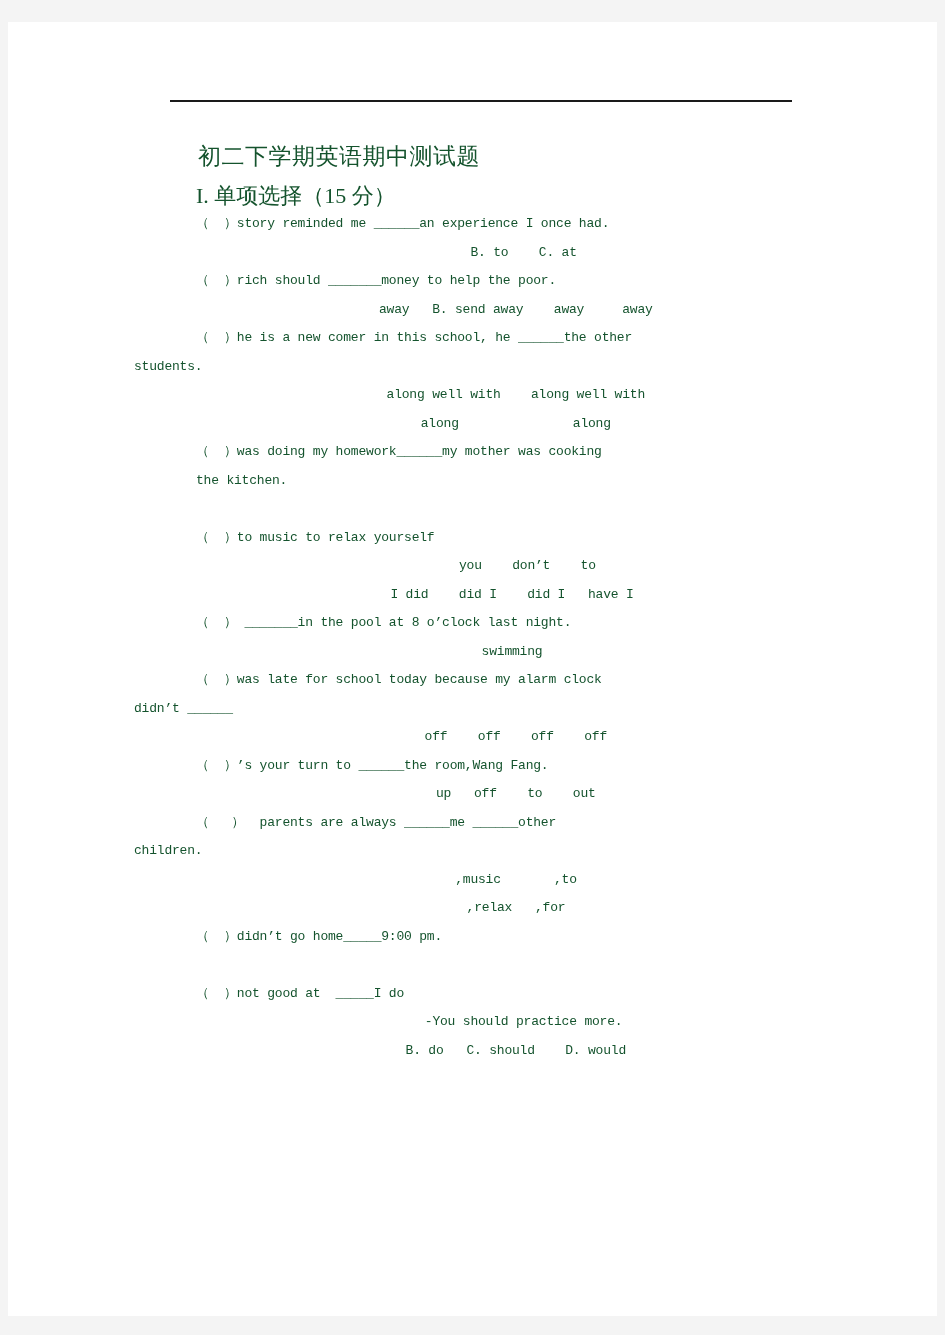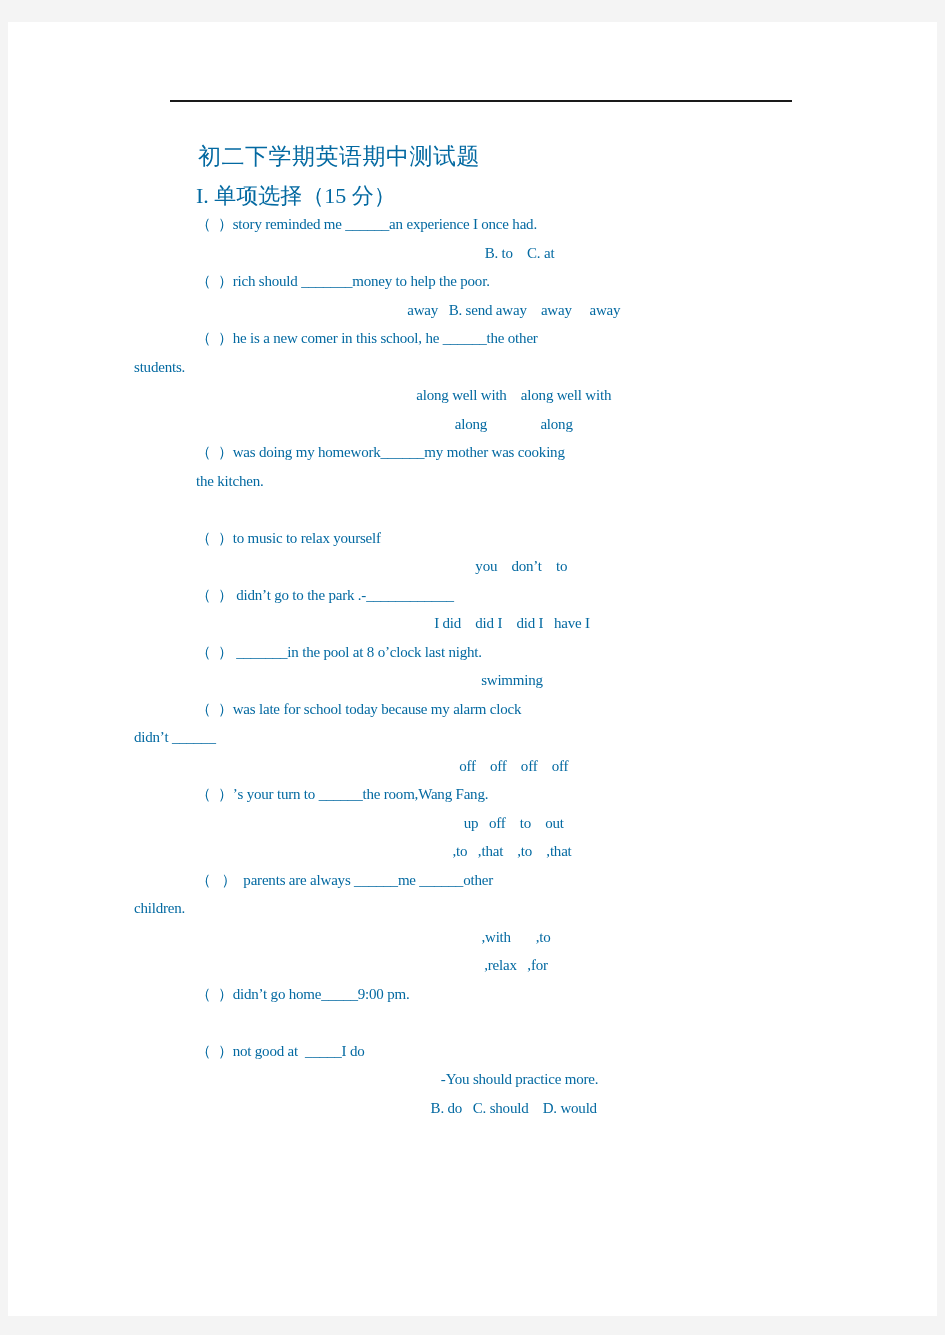--- a/index.html
+++ b/index.html
@@ -33,21 +33,21 @@
     height: 0;
     border-top: 2px solid #1a1a1a;
   }
 
   
   #doc-body {
     position: absolute;
     left: 162px;
     top: 118px;
     width: 640px;
-    color: #0369a1;
+    color: #14532d;
   }
 
   .doc-title {
     font-family: "Liberation Serif", "DejaVu Serif", serif;
     font-size: 23px;
     line-height: 34px;
     margin: 0 0 8px 0;
     padding-left: 28px;
     font-weight: normal;
     letter-spacing: 0.5px;
@@ -57,22 +57,22 @@
   .section-head {
     font-family: "Liberation Serif", "DejaVu Serif", serif;
     font-size: 22px;
     line-height: 28px;
     padding-left: 26px;
     white-space: pre;
   }
 
   
   .qline, .oline, .cont, .blankline {
-    font-family: Liberation Serif, serif;
-    font-size: 15px;
+    font-family: Liberation Mono, monospace;
+    font-size: 13px;
     line-height: 28.5px;
     white-space: pre;
     letter-spacing: -0.2px;
   }
   .qline   { padding-left: 26px; }
   .oline   { padding-left: 26px; text-align: center; }
   
   .cont    { padding-left: 0px; margin-left: -36px; }
   .indent2 { padding-left: 52px; }
   .indent3 { padding-left: 44px; }
@@ -103,38 +103,36 @@
     <div class="oline indent3"> along               along</div>
 
     <div class="qline">（  ）was doing my homework______my mother was cooking</div>
     <div class="qline">the kitchen.</div>
 
     <div class="blankline"></div>
 
     <div class="qline">（  ）to music to relax yourself</div>
     <div class="oline indent2">   you    don’t    to</div>
 
-    <div class="qline">（  ） didn’t go to the park .-____________</div>
     <div class="oline indent3">I did    did I    did I   have I</div>
 
     <div class="qline">（  ） _______in the pool at 8 o’clock last night.</div>
     <div class="oline indent3">swimming</div>
 
     <div class="qline">（  ）was late for school today because my alarm clock</div>
     <div class="cont">didn’t ______</div>
     <div class="oline indent3"> off    off    off    off</div>
 
     <div class="qline">（  ）’s your turn to ______the room,Wang Fang.</div>
     <div class="oline indent3"> up   off    to    out</div>
 
-    <div class="oline indent3">,to   ,that    ,to    ,that</div>
 
     <div class="qline">（   ）  parents are always ______me ______other</div>
     <div class="cont">children.</div>
-    <div class="oline indent2">,with       ,to</div>
+    <div class="oline indent2">,music       ,to</div>
     <div class="oline indent2">,relax   ,for</div>
 
     <div class="qline">（  ）didn’t go home_____9:00 pm.</div>
 
     <div class="blankline"></div>
 
     <div class="qline">（  ）not good at  _____I do</div>
     <div class="oline indent2">  -You should practice more.</div>
     <div class="oline indent3"> B. do   C. should    D. would</div>
 

